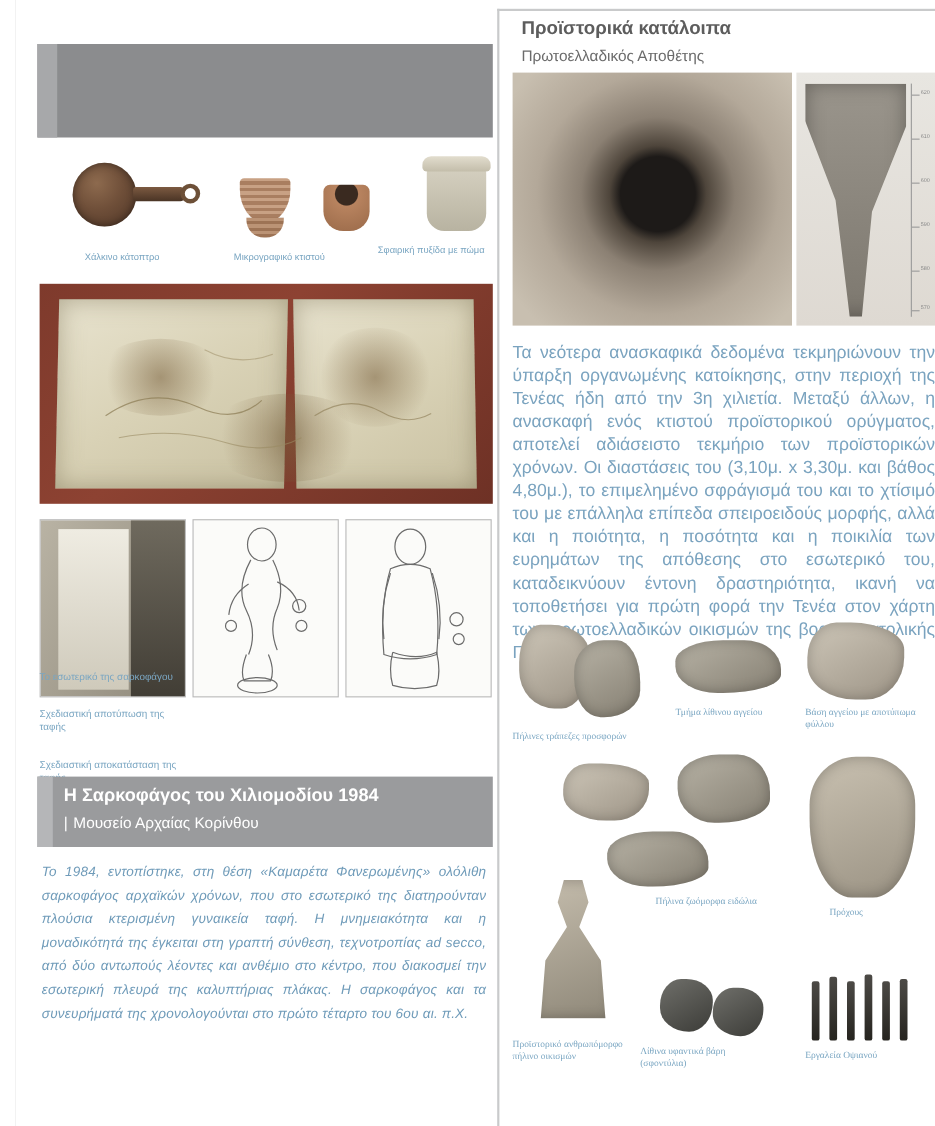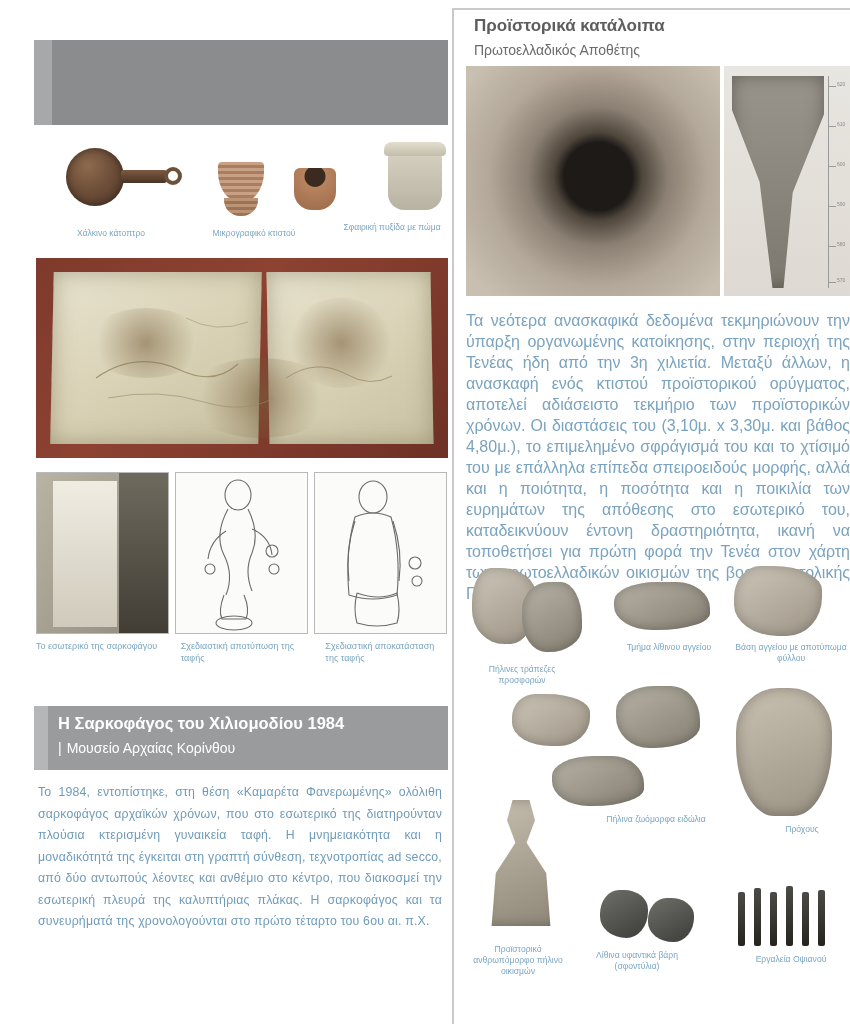--- a/index.html
+++ b/index.html
@@ -164,23 +164,23 @@
   .inner-wall2 {
     position: absolute; left: 82px; top: 0; width: 52px; height: 162px;
     background: linear-gradient(180deg, #6f6a5e, #413d35);
   }
   .sketch-fig {
     position: absolute;
     fill: none; stroke: #6b6b6b; stroke-width: 1.1;
   }
   .detail-caps {
     position: absolute;
-    left: 22px; top: 640px;
+    left: 22px; top: 609px;
     width: 412px;
-    display: flex; gap: 22px;
+    display: flex; gap: 22px; flex-direction: column;
   }
   .detail-cap {
     width: 133px;
     color: #7aa6c2;
     font-size: 9px;
     line-height: 12px;
   }
 
   .sarc-band {
     position: absolute;
@@ -208,20 +208,21 @@
 
   .body-text {
     position: absolute;
     left: 24px; top: 782px;
     width: 404px;
     color: #6f9bb9;
     font-size: 12.3px;
     line-height: 21.5px;
     text-align: justify;
     letter-spacing: .2px;
+    font-style: italic;
   }
 
   
   .right-col {
     position: absolute;
     left: 452px; top: 0; width: 398px; height: 1024px; padding-left: 36px;
   }
   .right-rule-top {
     position: absolute; left: 452px; top: 8px; width: 398px; height: 2px;
     background: #c9cacb;
@@ -278,21 +279,21 @@
     text-align: justify;
   }
 
   .finds-area {
     position: absolute; left: 14px; top: 556px;
     width: 384px; height: 468px;
   }
   .find { position: absolute; }
   .find-cap {
     position: absolute;
-    color: #7aa6c2; font-size: 8.6px; line-height: 11px; text-align: center;
+    color: #7aa6c2; font-size: 8.6px; line-height: 11px; text-align: left; font-family: Liberation Serif, serif;
   }
   .stone-a {
     background: linear-gradient(150deg, #cdc6b8, #9d9486);
     border-radius: 30% 55% 40% 50%/45% 35% 55% 45%;
     box-shadow: inset 0 0 12px rgba(0,0,0,.25);
   }
   .stone-b {
     background: linear-gradient(150deg, #b8b3a6, #857f72);
     border-radius: 45% 35% 55% 40%/40% 55% 35% 50%;
     box-shadow: inset 0 0 12px rgba(0,0,0,.28);

